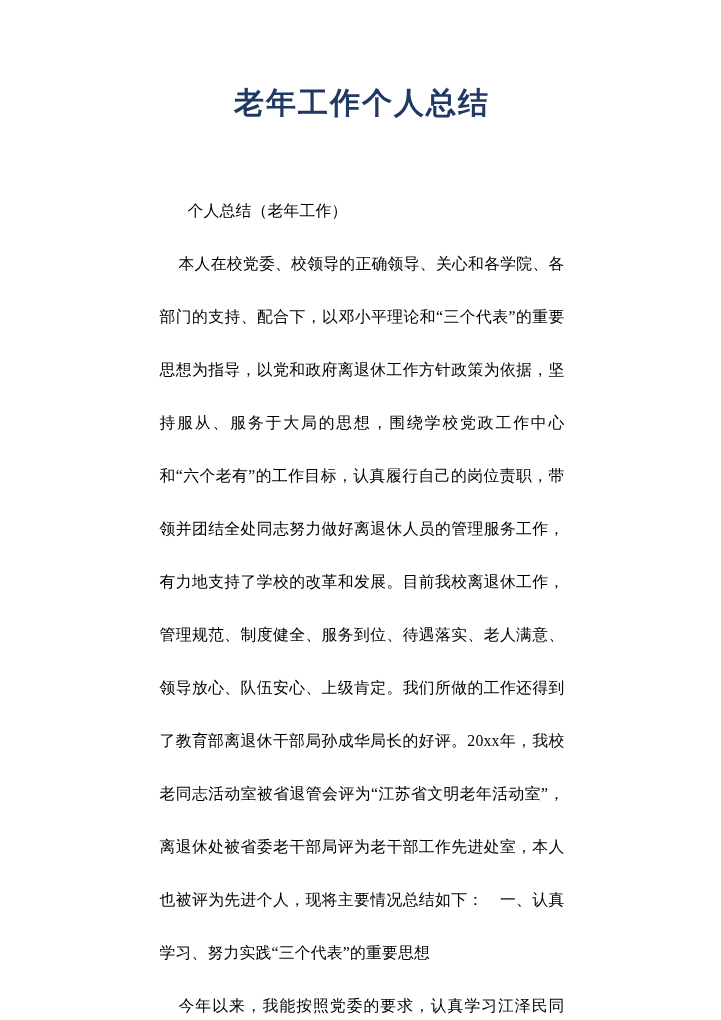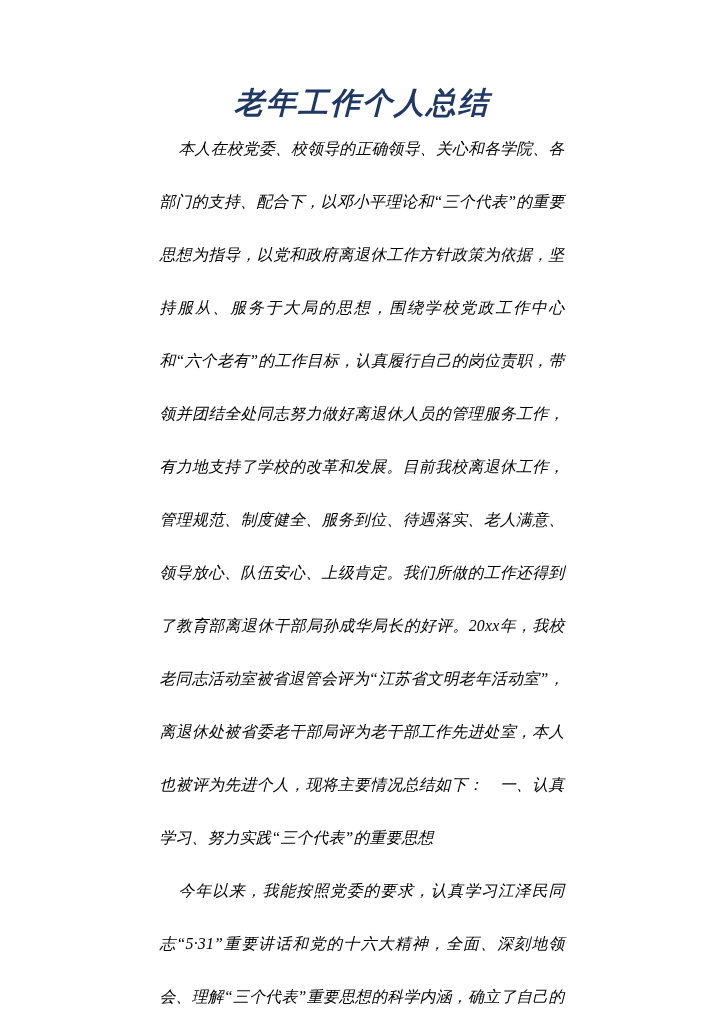--- a/index.html
+++ b/index.html
@@ -11,21 +11,20 @@
     position: relative;
     width: 592px;
     height: 1020px;
     margin: 0 auto;
     background: #ffffff;
     box-sizing: border-box;
     padding: 84px 92px 0 95px;
     overflow: hidden;
     font-family: "Liberation Serif", "DejaVu Serif", serif;
     color: #000000;
-    font-style: italic;
   }
   .doc-title {
     margin: 0;
     text-align: center;
     font-size: 30px;
     line-height: 38px;
     font-weight: 700;
     letter-spacing: 2px;
     font-family: "Liberation Serif", "DejaVu Serif", serif;
   }
@@ -45,16 +44,17 @@
     text-indent: 19px;
   }
 </style>
 </head>
 <body>
 
 <div class="page">
   <h1 class="doc-title" style="color: rgb(31, 56, 100);">老年工作个人总结</h1>
 
   <div class="body-text">
+    <p class="para-lead">个人总结（老年工作）</p>
     <p class="para-main">本人在校党委、校领导的正确领导、关心和各学院、各部门的支持、配合下，以邓小平理论和“三个代表”的重要思想为指导，以党和政府离退休工作方针政策为依据，坚持服从、服务于大局的思想，围绕学校党政工作中心和“六个老有”的工作目标，认真履行自己的岗位责职，带领并团结全处同志努力做好离退休人员的管理服务工作，有力地支持了学校的改革和发展。目前我校离退休工作，管理规范、制度健全、服务到位、待遇落实、老人满意、领导放心、队伍安心、上级肯定。我们所做的工作还得到了教育部离退休干部局孙成华局长的好评。20xx年，我校老同志活动室被省退管会评为“江苏省文明老年活动室”，离退休处被省委老干部局评为老干部工作先进处室，本人也被评为先进个人，现将主要情况总结如下：　一、认真学习、努力实践“三个代表”的重要思想</p>
     <p class="para-main">今年以来，我能按照党委的要求，认真学习江泽民同志“5·31”重要讲话和党的十六大精神，全面、深刻地领会、理解“三个代表”重要思想的科学内涵，确立了自己的政治与大局意识，改革与发展意识，稳定与创新意识，明确了职务与责任的关系，树立了全心全意长期为老同志服务的思想，在实际工作之中能以大局为重，较好地严格执行党和国家离退休工作的方针、政策和规定并能注意灵活地结合学校的实际情况，予以全面地贯彻落实。作为部门负责人，能注意离退休工作服从、服务于学校中心工作，并在实际工作中体现“三个代表”的重要思想。在实践中，自己的政治理论水平也有了一定的提高。但自己的政策理论水平与自</p>
   </div>
 </div>
 
 </body></html>

